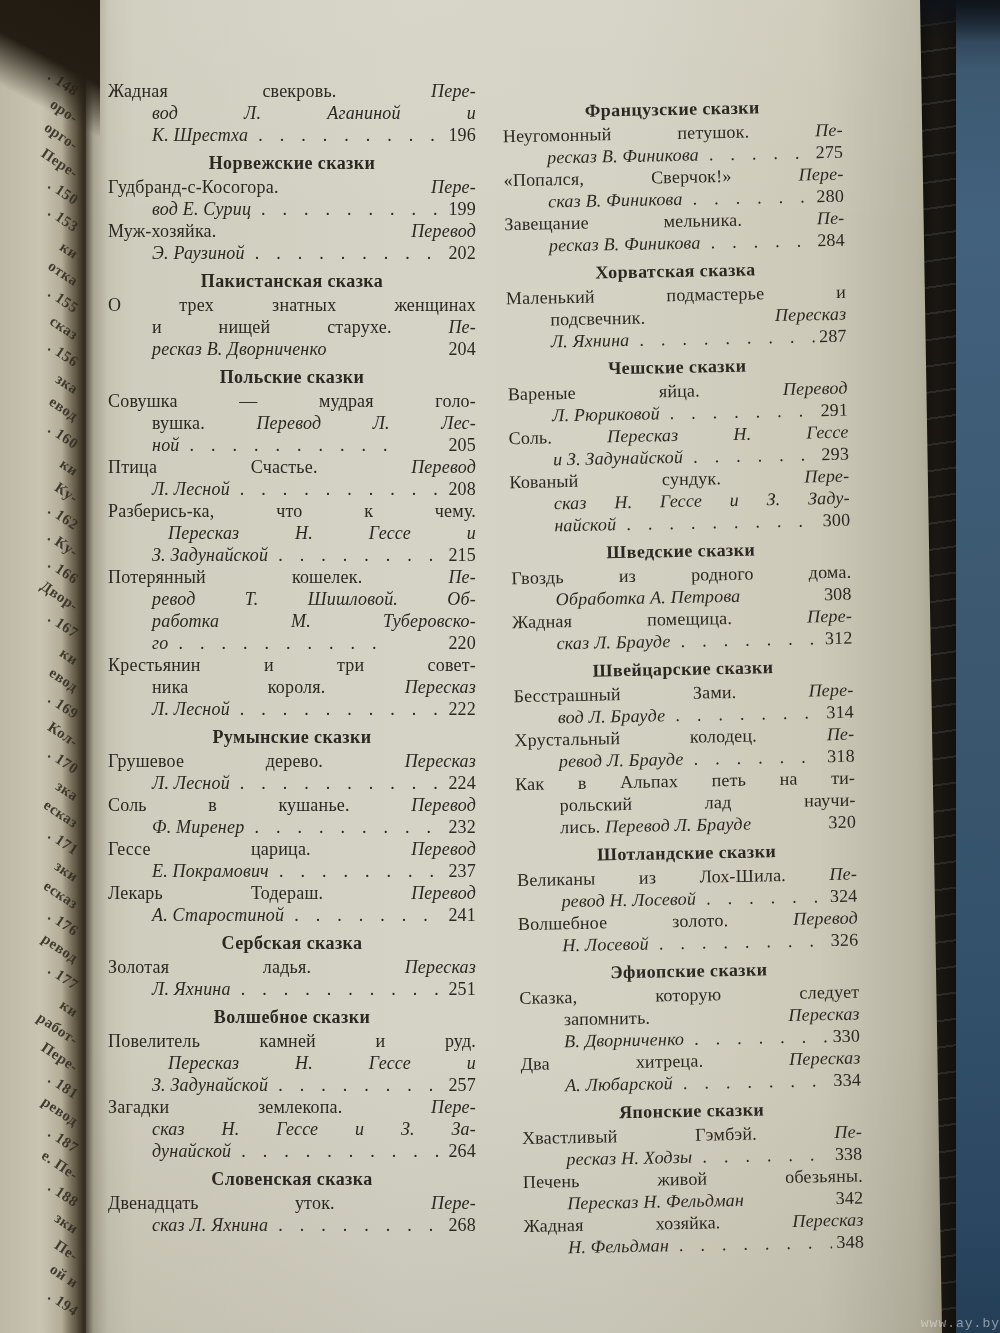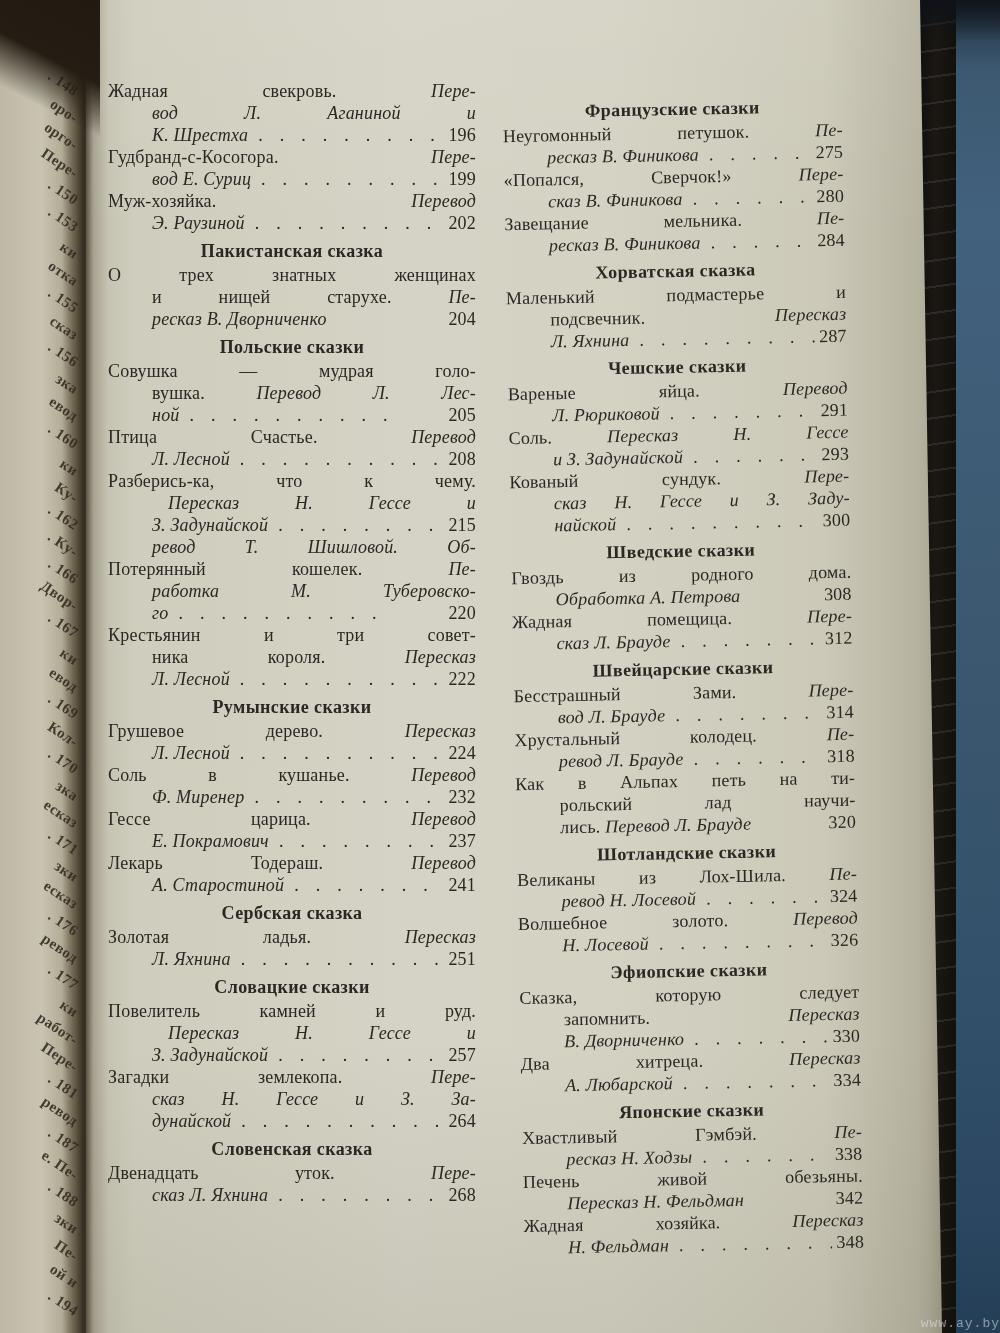--- a/index.html
+++ b/index.html
@@ -89,20 +89,21 @@
 
   <div class="page">
     <div class="col col-left" id="col-left">
         <div class="line j"><span>Жадная свекровь. </span><span class="it">Пере-</span></div>
         <div class="line ind j"><span class="it">вод Л. Аганиной и</span></div>
         <div class="line ind numline">
           <span class="txt"><span class="it">К. Шрестха</span></span>
           <span class="dots">..........</span>
           <span class="num">196</span>
         </div>
+        <div class="heading">Норвежские сказки</div>
         <div class="line j"><span>Гудбранд-с-Косогора. </span><span class="it">Пере-</span></div>
         <div class="line ind numline">
           <span class="txt"><span class="it">вод Е. Суриц</span></span>
           <span class="dots">..........</span>
           <span class="num">199</span>
         </div>
         <div class="line j"><span>Муж-хозяйка. </span><span class="it">Перевод</span></div>
         <div class="line ind numline">
           <span class="txt"><span class="it">Э. Раузиной</span></span>
           <span class="dots">..........</span>
@@ -130,22 +131,22 @@
           <span class="dots">..........</span>
           <span class="num">208</span>
         </div>
         <div class="line j"><span>Разберись-ка, что к чему.</span></div>
         <div class="line ind2 j"><span class="it">Пересказ Н. Гессе и</span></div>
         <div class="line ind numline">
           <span class="txt"><span class="it">З. Задунайской</span></span>
           <span class="dots">..........</span>
           <span class="num">215</span>
         </div>
+        <div class="line j"><span>Потерянный кошелек. </span><span class="it">Пе-</span></div>
         <div class="line ind j"><span class="it">ревод Т. Шишловой. Об-</span></div>
-        <div class="line j"><span>Потерянный кошелек. </span><span class="it">Пе-</span></div>
         <div class="line ind j"><span class="it">работка М. Туберовско-</span></div>
         <div class="line ind numline">
           <span class="txt"><span class="it">го</span></span>
           <span class="dots">..........</span>
           <span class="num">220</span>
         </div>
         <div class="line j"><span>Крестьянин и три совет-</span></div>
         <div class="line ind j"><span>ника короля. </span><span class="it">Пересказ</span></div>
         <div class="line ind numline">
           <span class="txt"><span class="it">Л. Лесной</span></span>
@@ -177,21 +178,21 @@
           <span class="dots">..........</span>
           <span class="num">241</span>
         </div>
         <div class="heading">Сербская сказка</div>
         <div class="line j"><span>Золотая ладья. </span><span class="it">Пересказ</span></div>
         <div class="line ind numline">
           <span class="txt"><span class="it">Л. Яхнина</span></span>
           <span class="dots">..........</span>
           <span class="num">251</span>
         </div>
-        <div class="heading">Словацкие сказки</div>
+        <div class="heading">Волшебное сказки</div>
         <div class="line j"><span>Повелитель камней и руд.</span></div>
         <div class="line ind2 j"><span class="it">Пересказ Н. Гессе и</span></div>
         <div class="line ind numline">
           <span class="txt"><span class="it">З. Задунайской</span></span>
           <span class="dots">..........</span>
           <span class="num">257</span>
         </div>
         <div class="line j"><span>Загадки землекопа. </span><span class="it">Пере-</span></div>
         <div class="line ind j"><span class="it">сказ Н. Гессе и З. За-</span></div>
         <div class="line ind numline">

